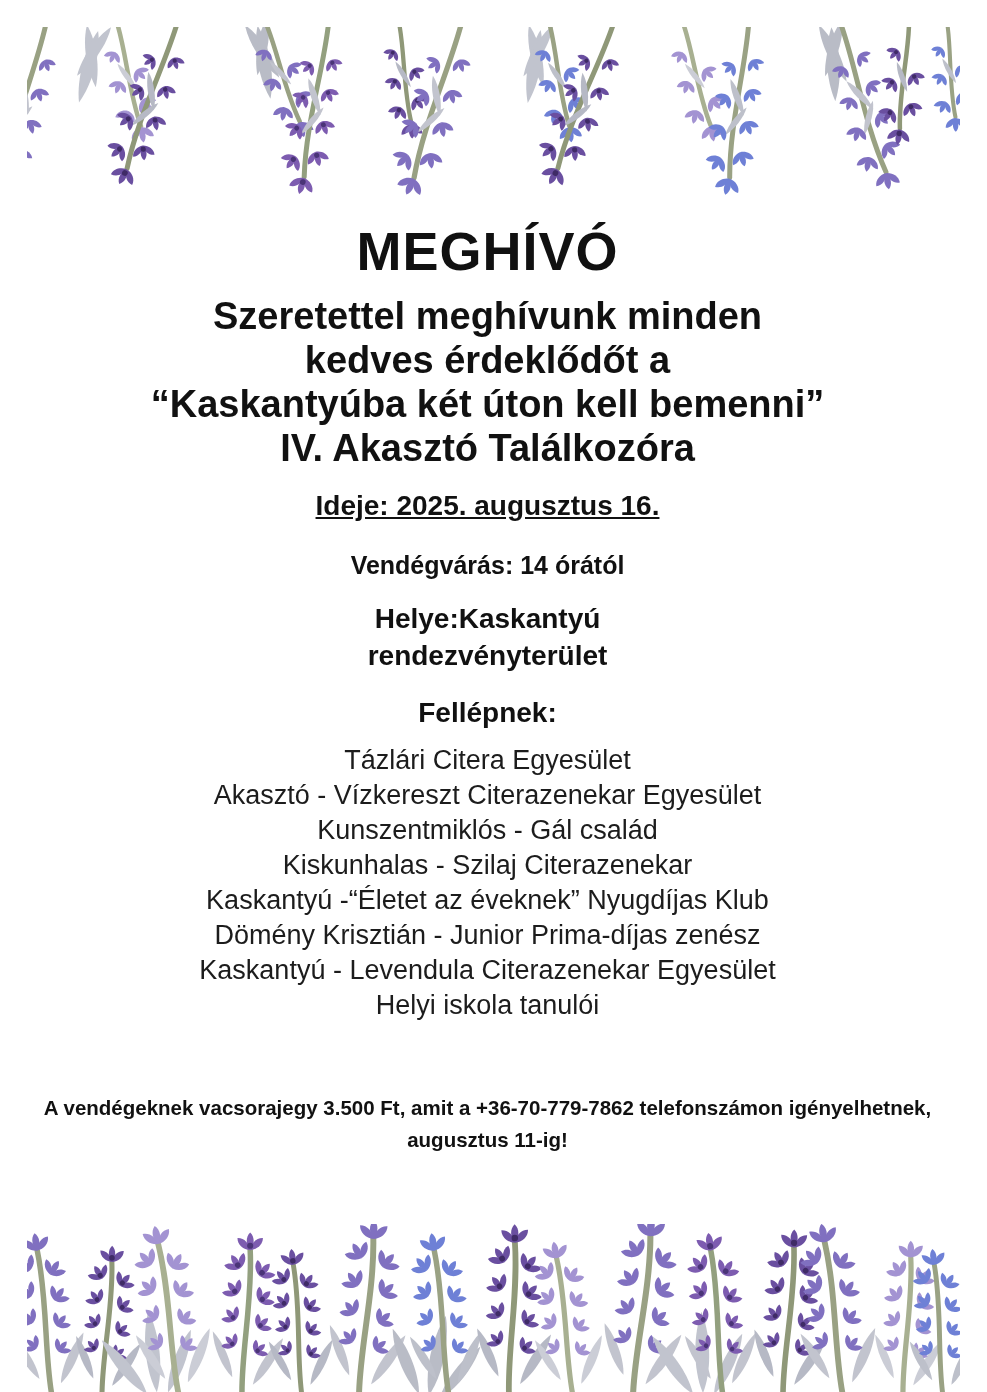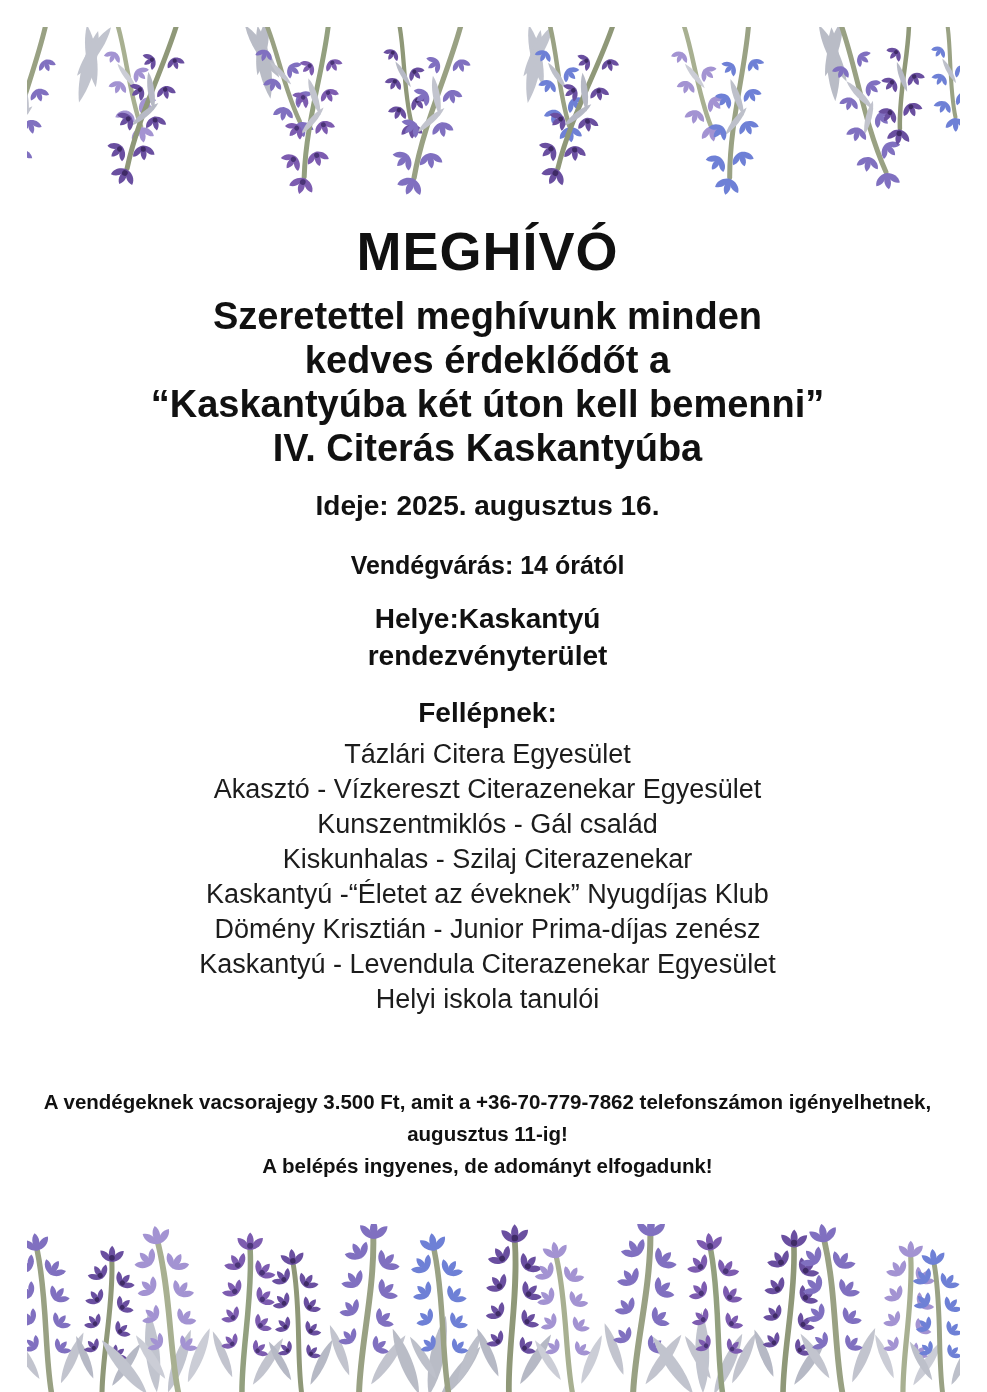--- a/index.html
+++ b/index.html
@@ -12,25 +12,25 @@
   .border-zone{position:absolute;left:27px;right:27px;overflow:hidden;pointer-events:none;}
   .border-top{top:27px;height:200px;}
   .border-bottom{bottom:0;height:168px;}
   .border-zone svg{display:block;width:100%;height:100%;}
   main{position:absolute;left:15px;right:27px;top:0;text-align:center;}
   h1{
     margin:0;padding-top:222px;font-size:54px;line-height:58px;
     font-weight:700;letter-spacing:1px;
   }
   .intro{margin-top:14px;font-size:38px;line-height:44px;font-weight:700;}
-  .date{margin-top:17px;font-size:28px;line-height:37px;font-weight:700;}
+  .date{margin-top:17px;font-size:28px;line-height:37px;font-weight:700;text-decoration:underline;}
   .reception{margin-top:23px;font-size:25px;line-height:37px;font-weight:700;}
   .location{margin-top:16px;font-size:28px;line-height:37px;font-weight:700;}
   .heading{margin-top:20px;font-size:28px;line-height:37px;font-weight:700;}
-  .performers{margin-top:6px;font-size:27px;line-height:35px;font-weight:400;color:#1c1c1c;}
+  .performers{margin-top:12px;font-size:27px;line-height:35px;font-weight:400;color:#1c1c1c;}
   .footer{margin-top:69px;font-size:20.5px;line-height:32px;font-weight:700;}
   .nowrap{white-space:nowrap;}
 </style>
 </head>
 <body>
 
 <svg width="0" height="0" style="position:absolute" aria-hidden="true">
   <defs>
     <path id="petal" d="M0 0 C-3.4 -4.2 -3.8 -10.2 0 -13.8 C3.8 -10.2 3.4 -4.2 0 0 Z"></path>
     <g id="floret">
@@ -124,21 +124,21 @@
   </svg>
 </div>
 
 <main>
   <h1>MEGHÍVÓ</h1>
 
   <div class="intro">
     <div>Szeretettel meghívunk minden</div>
     <div>kedves érdeklődőt a</div>
     <div>“Kaskantyúba két úton kell bemenni”</div>
-    <div>IV. Citerás Kaskantyúba</div>
+    <div>IV. Akasztó Találkozóra</div>
   </div>
 
   <div class="date">
     <div>Ideje: 2025. augusztus 16.</div>
   </div>
 
   <div class="reception">Vendégvárás: 14 órától</div>
 
   <div class="location">
     <div>Helye:Kaskantyú</div>
@@ -154,21 +154,20 @@
     <div>Kiskunhalas - Szilaj Citerazenekar</div>
     <div>Kaskantyú -“Életet az éveknek” Nyugdíjas Klub</div>
     <div>Dömény Krisztián - Junior Prima-díjas zenész</div>
     <div>Kaskantyú - Levendula Citerazenekar Egyesület</div>
     <div>Helyi iskola tanulói</div>
   </div>
 
   <div class="footer">
     <div class="nowrap">A vendégeknek vacsorajegy 3.500 Ft, amit a +36-70-779-7862 telefonszámon igényelhetnek,</div>
     <div>augusztus 11-ig!</div>
-    <div>A belépés ingyenes, de adományt elfogadunk!</div>
   </div>
 </main>
 
 <div class="border-zone border-bottom">
   <svg viewBox="0 0 933 168" preserveAspectRatio="xMidYMax slice">
     <use href="#usprig" style="--fl:#8070c0;--st:#99a183;--lf:#c2c4ce" transform="translate(25 172) rotate(-5)"></use>
     <use href="#usprig" style="--fl:#6a4fa0;--st:#8f9878;--lf:#b6b9c5;--ac:#3f2b66" transform="translate(75 172) rotate(5) scale(0.92)"></use>
     <use href="#leavesUp" fill="#c1c4ce" transform="translate(120 170) rotate(-10)"></use>
     <use href="#usprig" style="--fl:#a393d2;--st:#a8b091;--lf:#cbcdd6" transform="translate(152 172) rotate(-7) scale(1.05)"></use>
     <use href="#usprig" style="--fl:#7d5cb0;--st:#93a07f;--lf:#c2c4ce;--ac:#4a3477" transform="translate(215 172) rotate(4)"></use>

